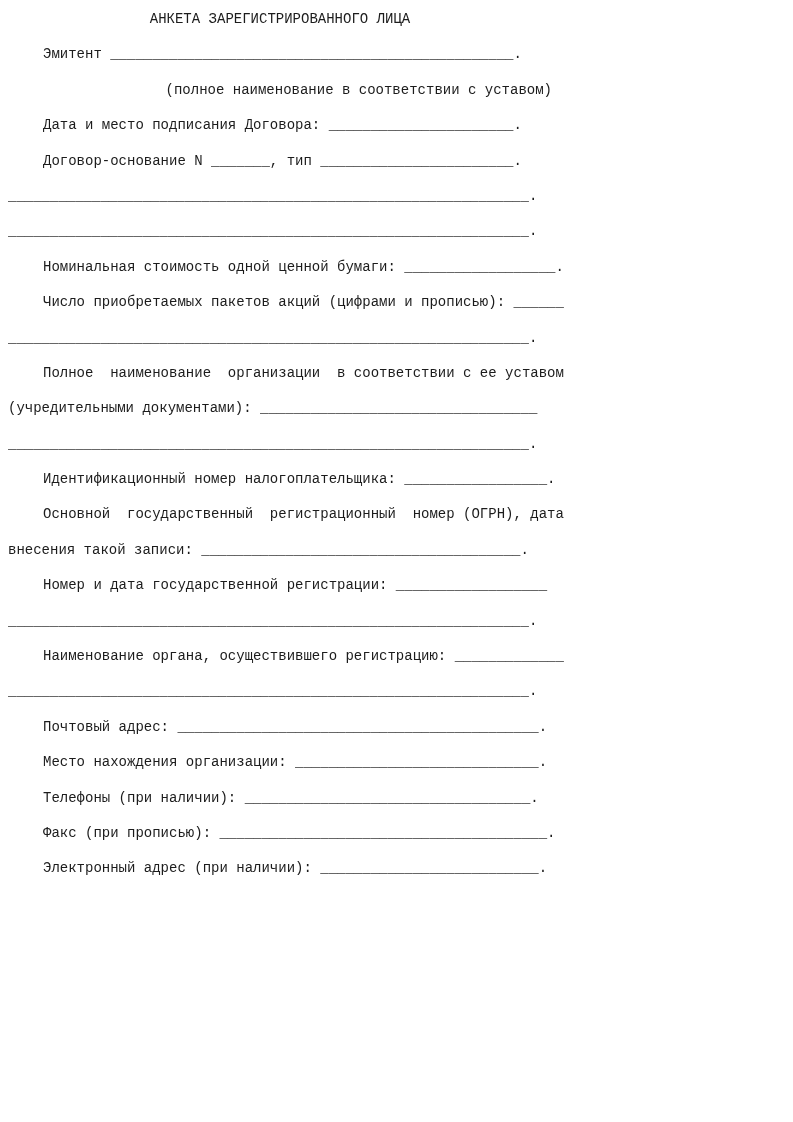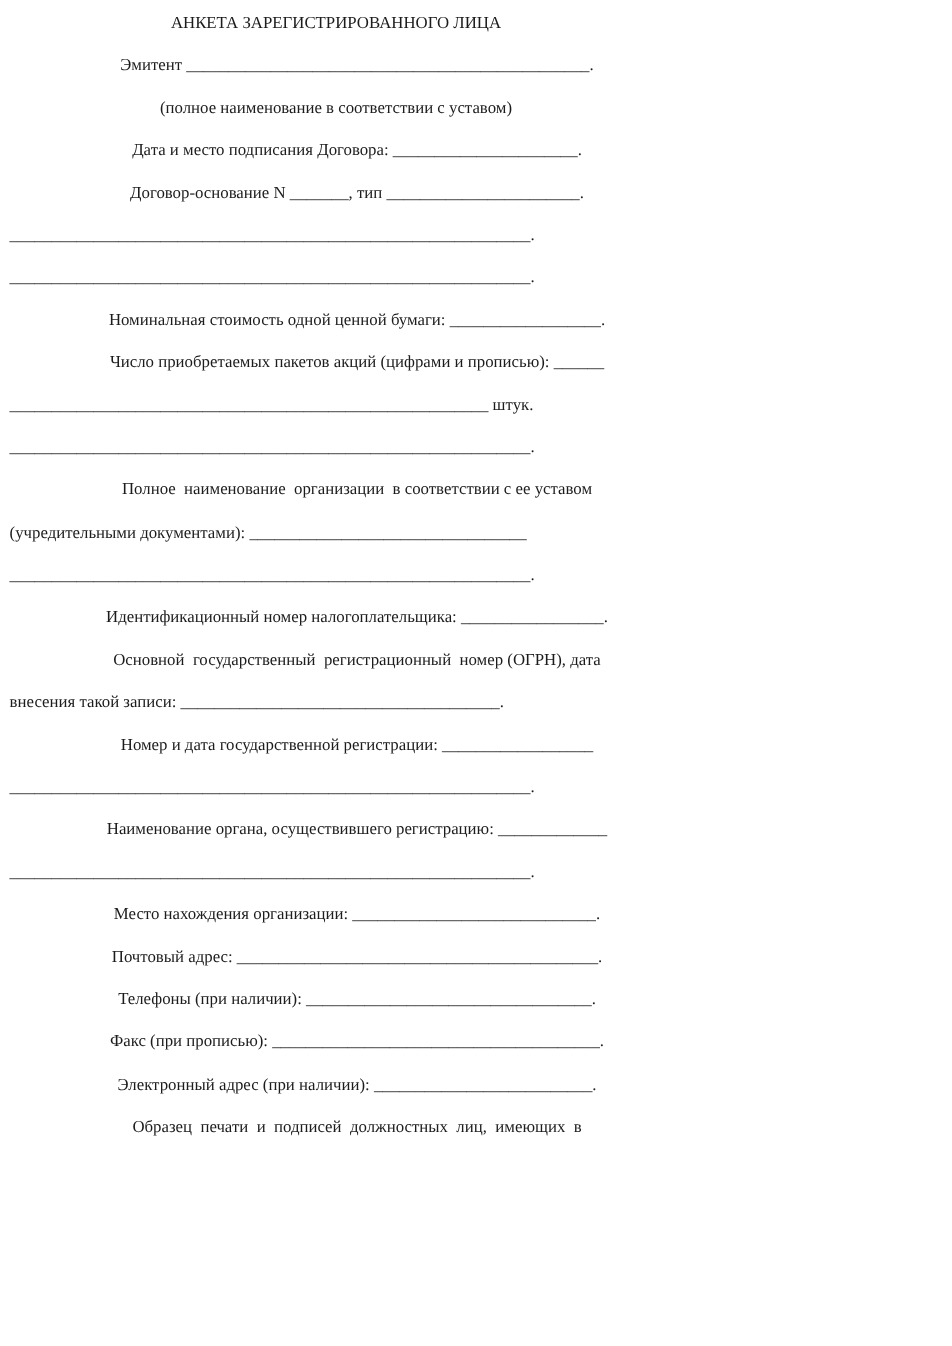--- a/index.html
+++ b/index.html
@@ -6,41 +6,40 @@
     margin: 0;
     padding: 0;
     background: #ffffff;
   }
   .page {
     position: relative;
     width: 793px;
     height: 1122px;
     background: #ffffff;
     overflow: hidden;
-    font-family: Liberation Serif, serif;
+    font-family: Liberation Mono, monospace;
     font-size: 14px;
     color: #1c1c1c;
   }
   .doc {
     position: absolute;
     left: 8px;
     top: 2px;
     width: 544px;
   }
   .line {
     line-height: 35.4px;
     height: 35.4px;
     white-space: pre;
   }
   .line.indent {
     padding-left: 35px;
-    text-align: center;
   }
   .line.center {
-    text-align: center;
+    text-align: right;
     padding-left: 0;
   }
   .title {
     line-height: 35.4px;
     height: 35.4px;
     text-align: center;
     white-space: pre;
   }
 </style>
 </head>
@@ -51,33 +50,31 @@
     <div class="title">АНКЕТА ЗАРЕГИСТРИРОВАННОГО ЛИЦА</div>
     <div>
         <div class="line indent">Эмитент ________________________________________________.</div>
         <div class="line center">(полное наименование в соответствии с уставом)</div>
         <div class="line indent">Дата и место подписания Договора: ______________________.</div>
         <div class="line indent">Договор-основание N _______, тип _______________________.</div>
         <div class="line">______________________________________________________________.</div>
         <div class="line">______________________________________________________________.</div>
         <div class="line indent">Номинальная стоимость одной ценной бумаги: __________________.</div>
         <div class="line indent">Число приобретаемых пакетов акций (цифрами и прописью): ______</div>
-        <div class="line">_________________________________________________________ штук.</div>
         <div class="line">______________________________________________________________.</div>
         <div class="line indent">Полное  наименование  организации  в соответствии с ее уставом</div>
         <div class="line">(учредительными документами): _________________________________</div>
         <div class="line">______________________________________________________________.</div>
         <div class="line indent">Идентификационный номер налогоплательщика: _________________.</div>
         <div class="line indent">Основной  государственный  регистрационный  номер (ОГРН), дата</div>
         <div class="line">внесения такой записи: ______________________________________.</div>
         <div class="line indent">Номер и дата государственной регистрации: __________________</div>
         <div class="line">______________________________________________________________.</div>
         <div class="line indent">Наименование органа, осуществившего регистрацию: _____________</div>
         <div class="line">______________________________________________________________.</div>
+        <div class="line indent">Почтовый адрес: ___________________________________________.</div>
         <div class="line indent">Место нахождения организации: _____________________________.</div>
-        <div class="line indent">Почтовый адрес: ___________________________________________.</div>
         <div class="line indent">Телефоны (при наличии): __________________________________.</div>
         <div class="line indent">Факс (при прописью): _______________________________________.</div>
         <div class="line indent">Электронный адрес (при наличии): __________________________.</div>
-        <div class="line indent">Образец  печати  и  подписей  должностных  лиц,  имеющих  в</div>
       </div>
   </div>
 </div>
 
 </body></html>

